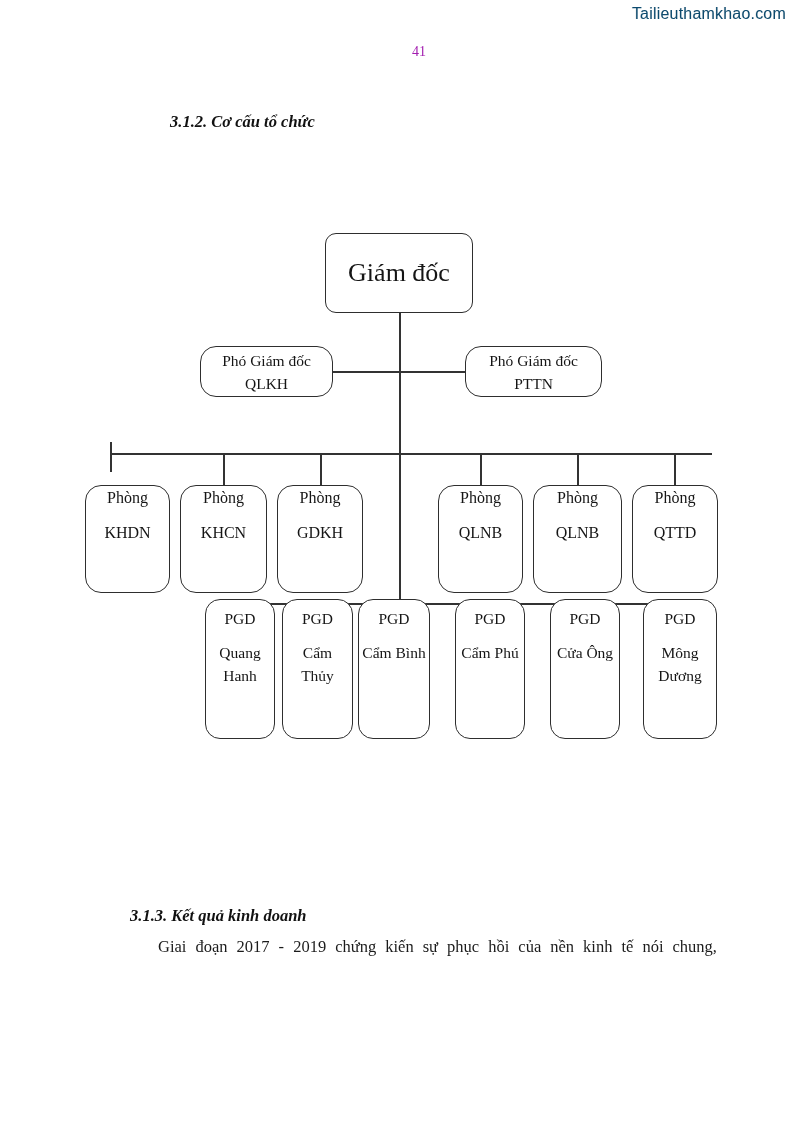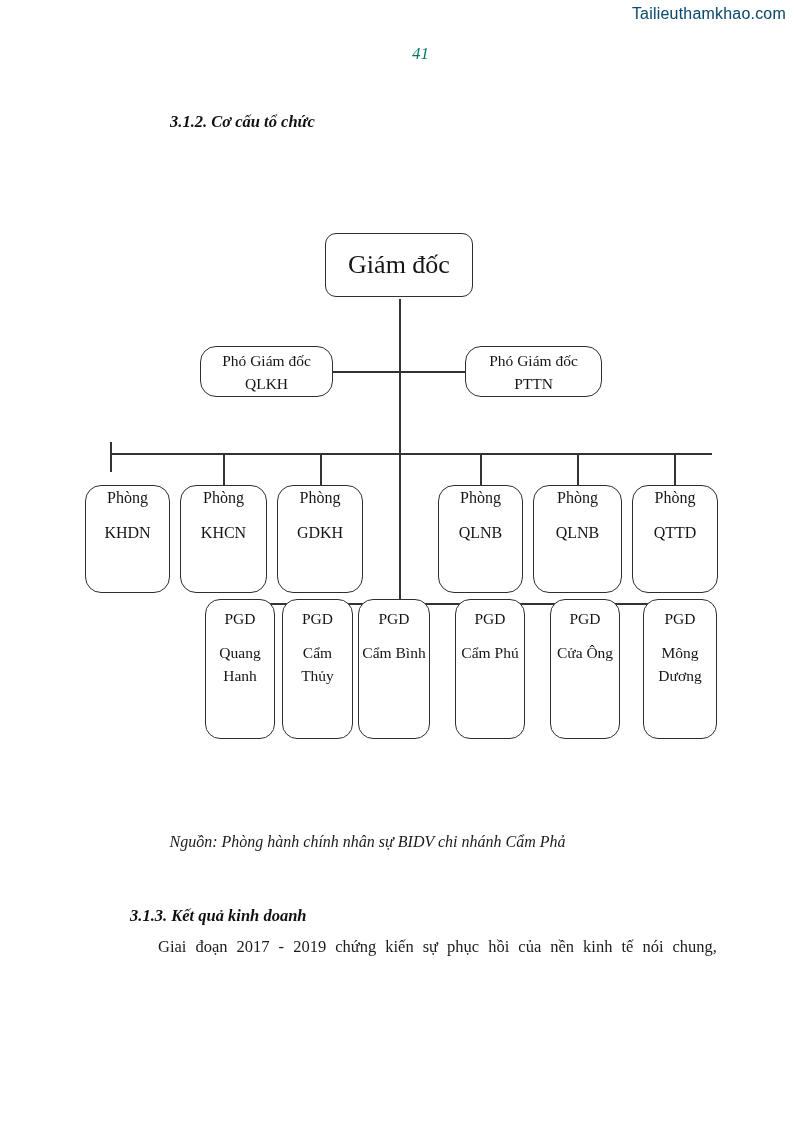--- a/index.html
+++ b/index.html
@@ -19,23 +19,22 @@
     font-family: "Liberation Sans", sans-serif;
     font-size: 16px;
     color: #0c4a6e;
     text-shadow: 1px 1px 0 #ffffff, -0.5px -0.5px 0 #e2e2e2;
     letter-spacing: 0.2px;
   }
   .page-number {
     position: absolute;
     top: 44px;
     left: 412px;
-    font-size: 17px;
-    color: #0f766e;
-    font-style: italic;
+    font-size: 14px;
+    color: #a21caf;
   }
   .heading {
     position: absolute;
     font-size: 16.5px;
     font-weight: bold;
     font-style: italic;
     color: #111111;
   }
   .heading-312 { top: 112px; left: 170px; }
   .heading-313 { top: 906px; left: 130px; }
@@ -48,21 +47,21 @@
     border-radius: 10px;
     background: #ffffff;
     box-sizing: border-box;
     display: flex;
     flex-direction: column;
     align-items: center;
     text-align: center;
     color: #151515;
   }
   .director {
-    left: 325px; top: 233px; width: 148px; height: 64px;
+    left: 325px; top: 233px; width: 148px; height: 80px;
     justify-content: center;
     font-size: 26px;
     border-radius: 11px;
   }
   .deputy {
     top: 346px; height: 51px;
     border-radius: 16px;
     justify-content: center;
     font-size: 15.5px;
     line-height: 23px;
@@ -220,18 +219,17 @@
       <span class="l1">PGD</span>
       <span class="l2">Cửa Ông</span>
     </div>
     <div class="obox pgd pgd-6">
       <span class="l1">PGD</span>
       <span class="l2">Mông Dương</span>
     </div>
 
   </div>
 
-  <div class="fig-source">Nguồn: Phòng hành chính nhân sự BIDV chi nhánh Cẩm Phả</div>
 
   <div class="heading heading-313">3.1.3. Kết quả kinh doanh</div>
   <div class="para-line para-line-1">Giai đoạn 2017 - 2019 chứng kiến sự phục hồi của nền kinh tế nói chung,</div>
 
 </div>
 
 </body></html>

